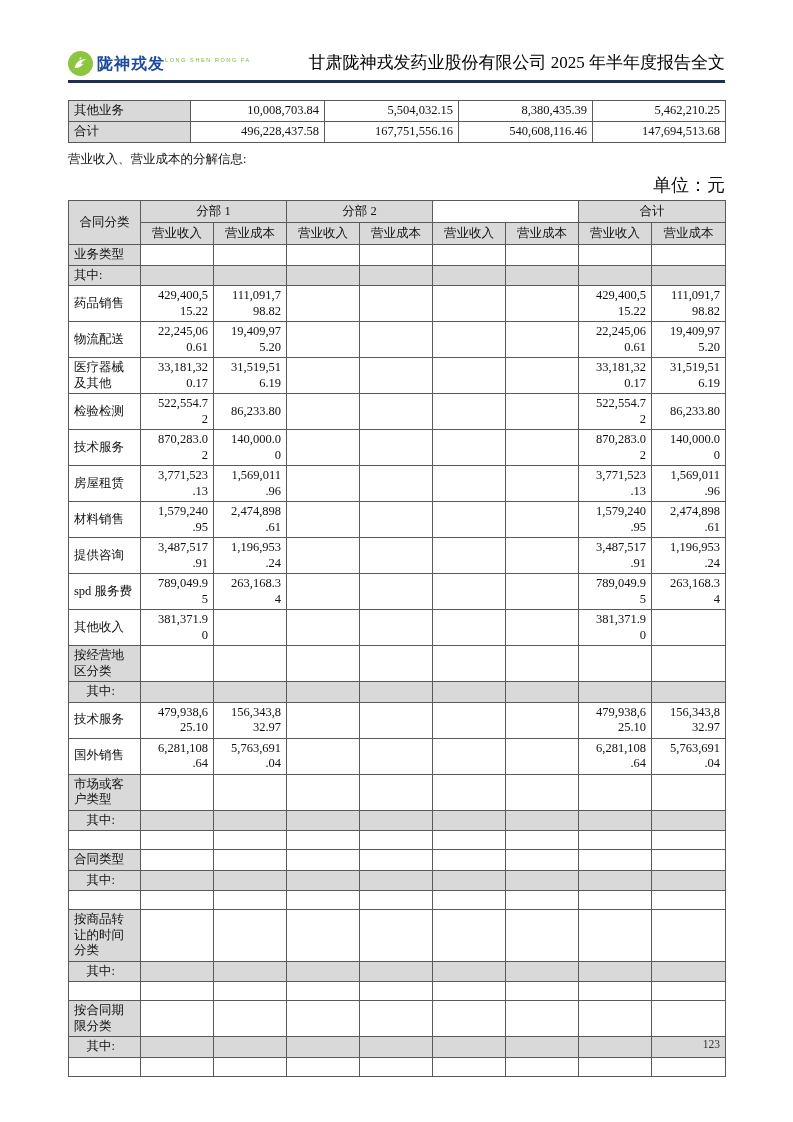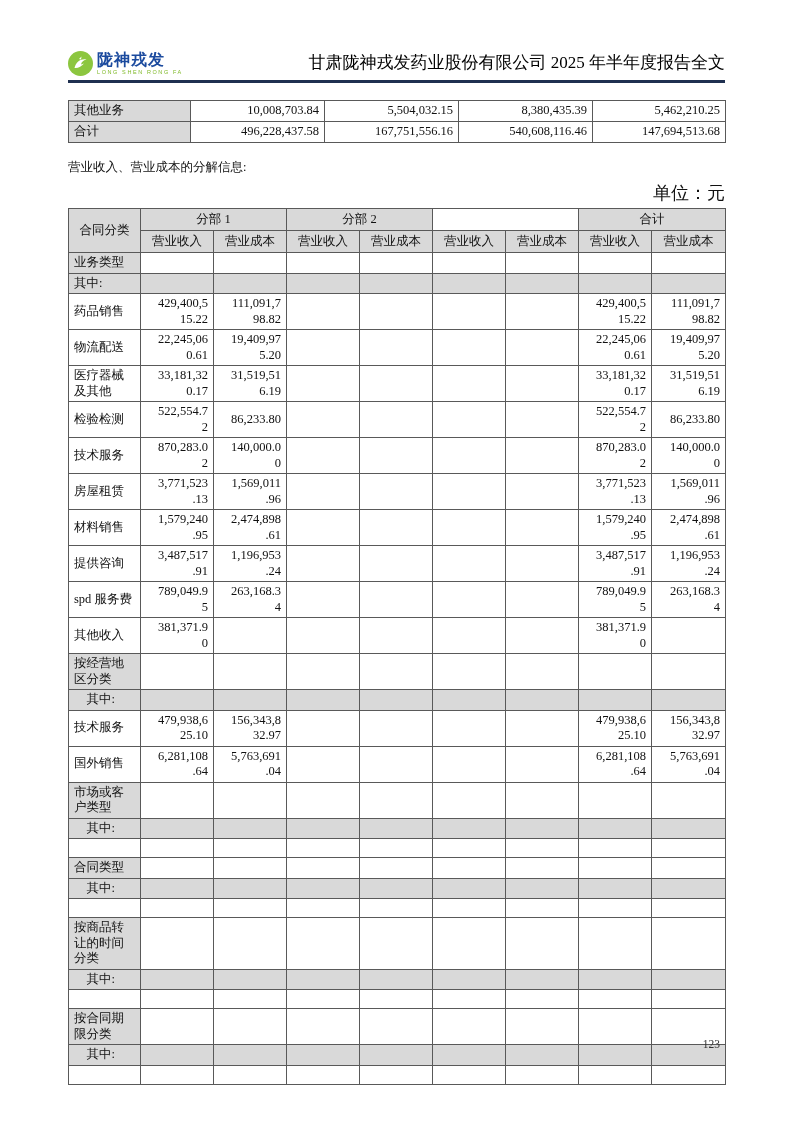--- a/index.html
+++ b/index.html
@@ -13,21 +13,21 @@
   .page { position: absolute; left: 0; top: 0; width: 793px; height: 1122px; }
   .content { padding: 46px 68px 0 68px; }
 
   
   .header-bar {
     display: flex; align-items: flex-end; justify-content: space-between;
     height: 30px;
   }
   .logo { display: flex; align-items: center; gap: 4px; }
   .logo-circle { width: 25px; height: 25px; flex: 0 0 auto; }
-  .logo-text { display: flex; flex-direction: column; line-height: 1; }
+  .logo-text { display: flex; flex-direction: row; line-height: 1; }
   .brand-cn {
     font-family: "Liberation Sans", "DejaVu Sans", sans-serif;
     font-weight: bold; font-size: 16px; color: #1b4a9e; letter-spacing: 1px;
   }
   .brand-en {
     font-family: "Liberation Sans", "DejaVu Sans", sans-serif;
     font-size: 5.5px; color: #7fb927; letter-spacing: 1.6px; margin-top: 2px;
   }
   .doc-title { font-size: 17px; color: #000; padding-bottom: 2px; }
   .header-rule { height: 3px; background: #1f3050; margin-top: 4px; }
@@ -49,21 +49,21 @@
   .white-bg { background: #ffffff; }
   .num-cell { text-align: right; }
   .label-cell { text-align: left; }
   .center { text-align: center; }
 
   
   .summary-table { margin-top: 17px; padding-left: 16px; }
   .summary-table td { height: 21px; }
 
   
-  .section-note { font-size: 12.5px; margin-top: 16px; }
+  .section-note { font-size: 12.5px; margin-top: 8px; }
   .unit-label { font-size: 18px; text-align: right; margin-top: 5px; margin-bottom: 3px; }
 
   
   .breakdown-table th { height: 22px; }
   .row-category .label-cell { background: #d9d9d9; }
   .row-subhead td { background: #d9d9d9; height: 19px; }
   .row-blank td { height: 19px; }
   .row-single td { height: 20px; }
 
   

